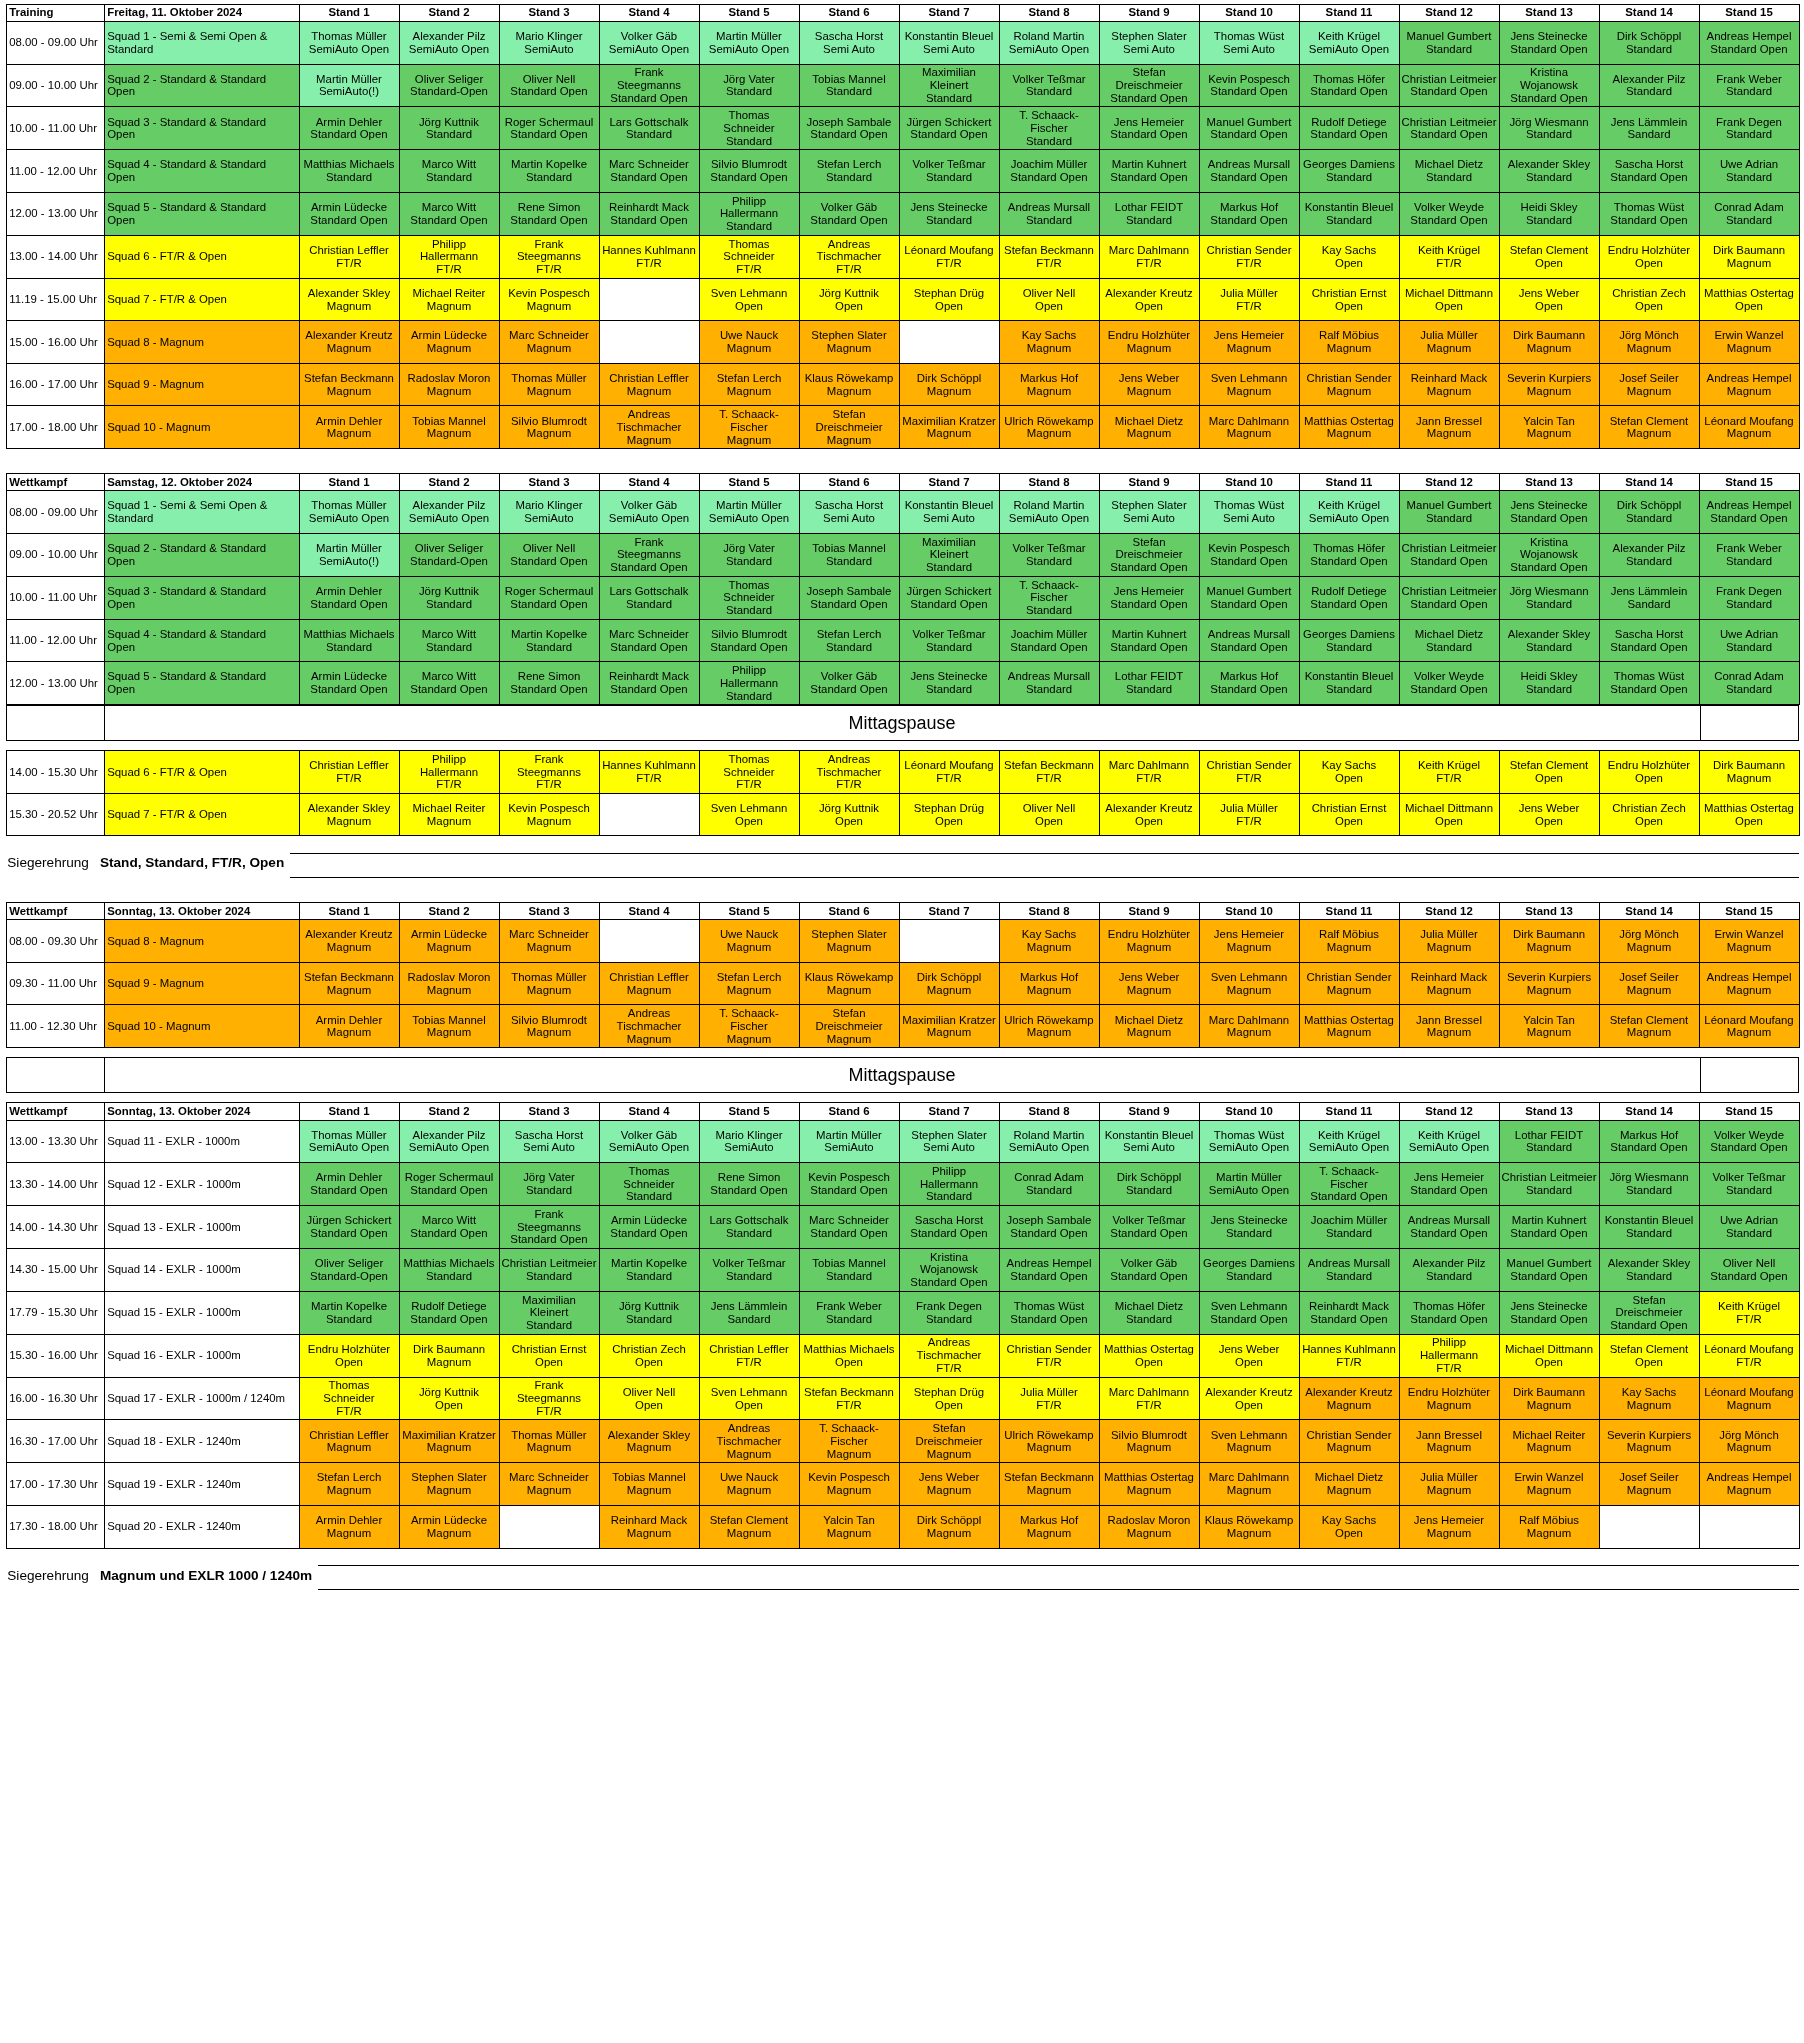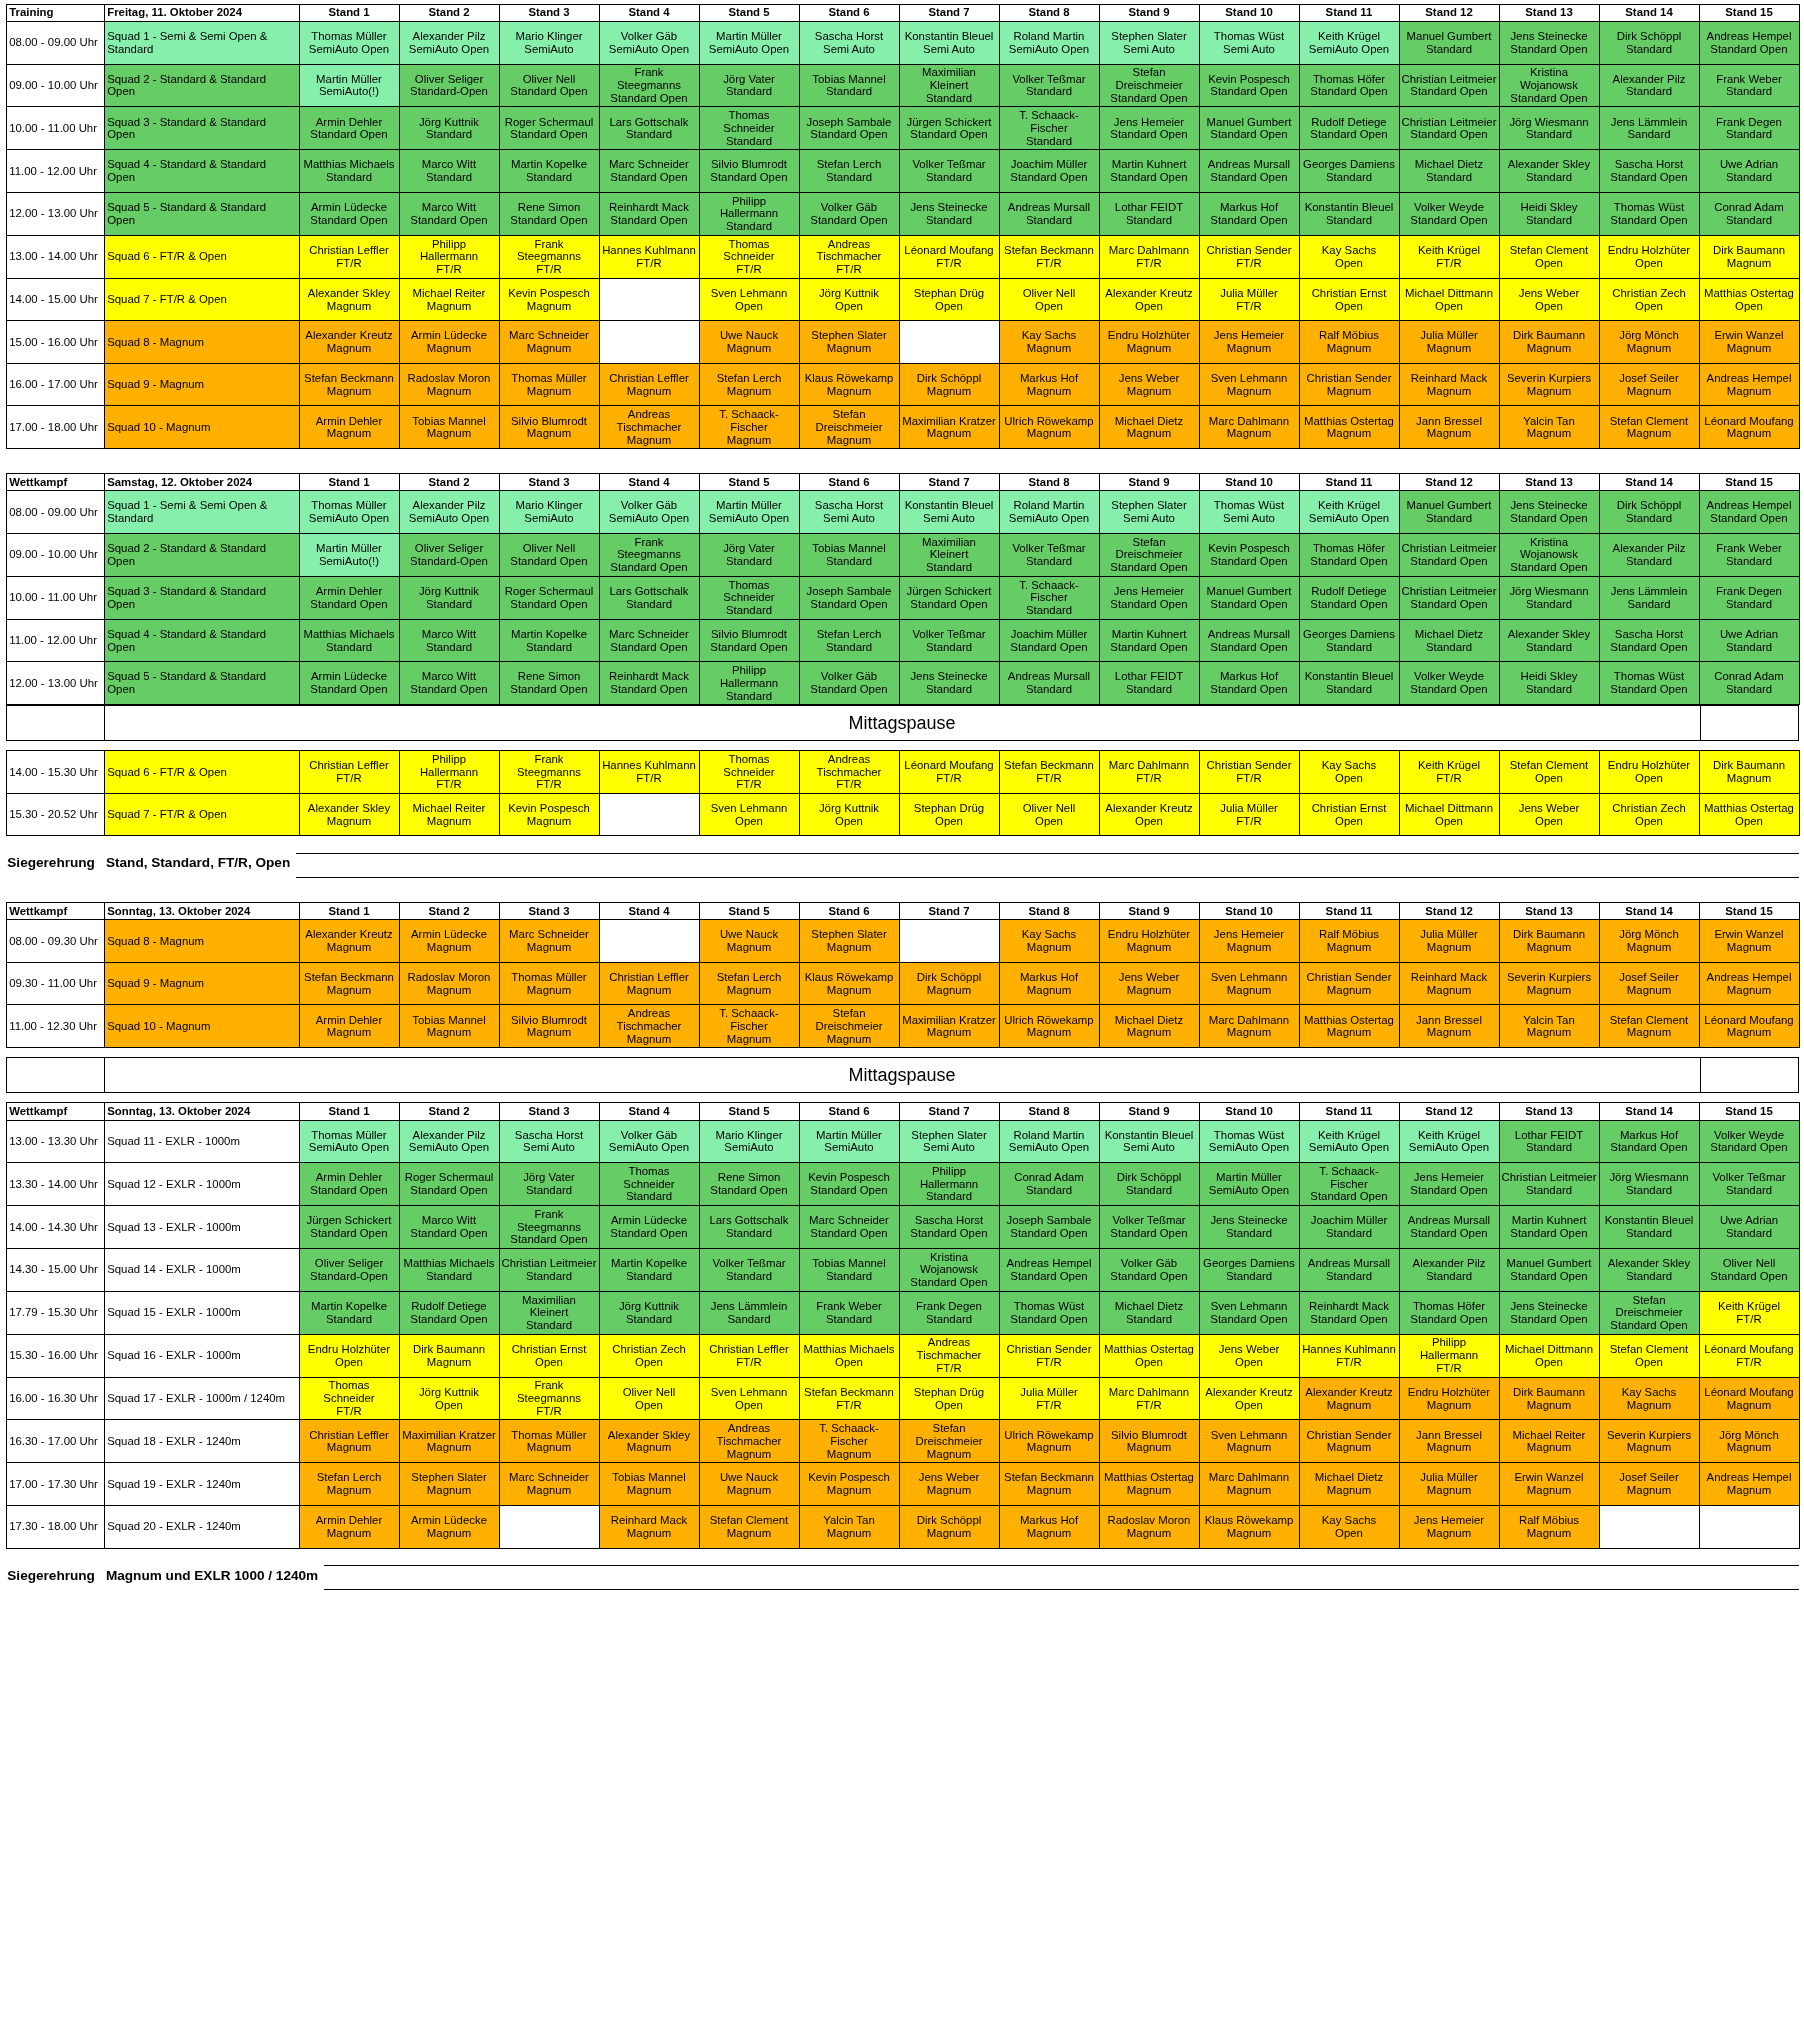--- a/index.html
+++ b/index.html
@@ -15,21 +15,21 @@
   .blue{background:#86efac;}
   .green{background:#66cc66;}
   .yellow{background:#ffff00;}
   .orange{background:#ffb000;}
   .white{background:#ffffff;}
   .pausewrap{display:flex;width:1793px;}
   .pause-l{width:98px;border:0.9px solid #000;border-right:none;box-sizing:border-box;}
   .pause-m{flex:1;border:0.9px solid #000;text-align:center;font-size:18px;padding:6.4px 0;box-sizing:border-box;}
   .pause-r{width:98px;border:0.9px solid #000;border-left:none;box-sizing:border-box;}
   .sieger{display:flex;width:1793px;margin-top:14.5px;}
-  .sieger .lab{font-weight:bold;font-size:13.6px;padding:4.5px 5.5px 4.5px 1.8px;white-space:nowrap;}
+  .sieger .lab{font-weight:normal;font-size:13.6px;padding:4.5px 5.5px 4.5px 1.8px;white-space:nowrap;}
   .sieger .txt{font-weight:bold;font-size:13.6px;padding:4.5px 5.5px;white-space:nowrap;}
   .sieger .line{flex:1;border-bottom:0.9px solid #000;border-top:0.9px solid #000;height:23.6px;margin-top:1.8px;}
   .gap{height:23.6px;}
 </style>
 </head>
 <body>
 
 <div class="page">
 
   <table>
@@ -180,21 +180,21 @@
           <td class="cell yellow">Stefan Beckmann<br>FT/R</td>
           <td class="cell yellow">Marc Dahlmann<br>FT/R</td>
           <td class="cell yellow">Christian Sender<br>FT/R</td>
           <td class="cell yellow">Kay Sachs<br>Open</td>
           <td class="cell yellow">Keith Krügel<br>FT/R</td>
           <td class="cell yellow">Stefan Clement<br>Open</td>
           <td class="cell yellow">Endru Holzhüter<br>Open</td>
           <td class="cell yellow">Dirk Baumann<br>Magnum</td>
         </tr>
         <tr>
-          <td class="tcol">14.00 - 15.00 Uhr</td>
+          <td class="tcol">11.19 - 15.00 Uhr</td>
           <td class="scol yellow">Squad 7 - FT/R &amp; Open</td>
           <td class="cell yellow">Alexander Skley<br>Magnum</td>
           <td class="cell yellow">Michael Reiter<br>Magnum</td>
           <td class="cell yellow">Kevin Pospesch<br>Magnum</td>
           <td class="cell white"></td>
           <td class="cell yellow">Sven Lehmann<br>Open</td>
           <td class="cell yellow">Jörg Kuttnik<br>Open</td>
           <td class="cell yellow">Stephan Drüg<br>Open</td>
           <td class="cell yellow">Oliver Nell<br>Open</td>
           <td class="cell yellow">Alexander Kreutz<br>Open</td>

